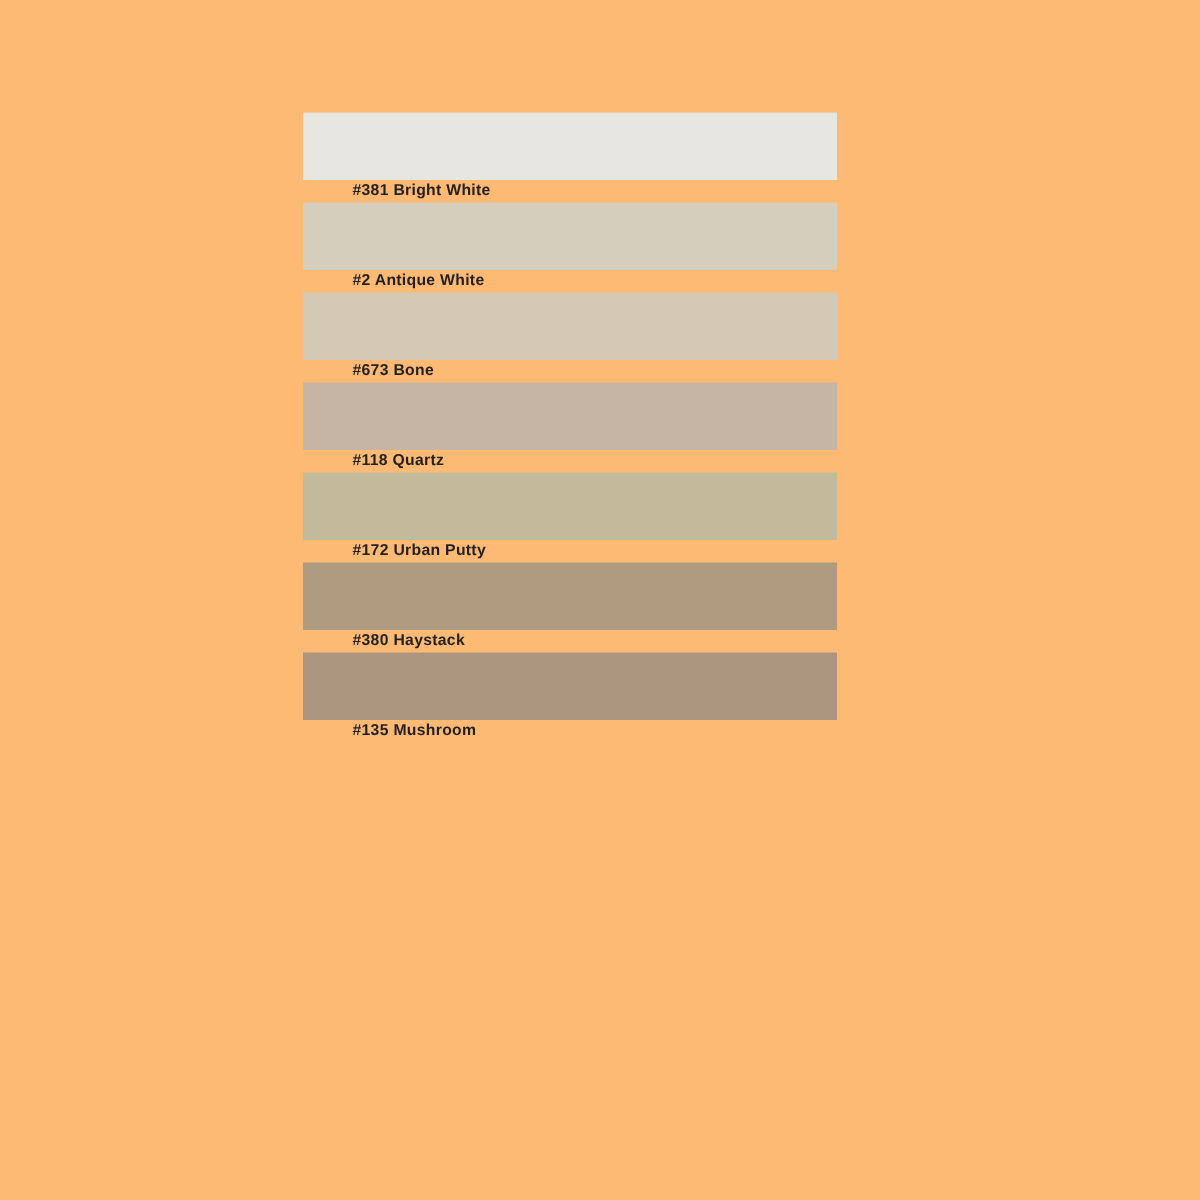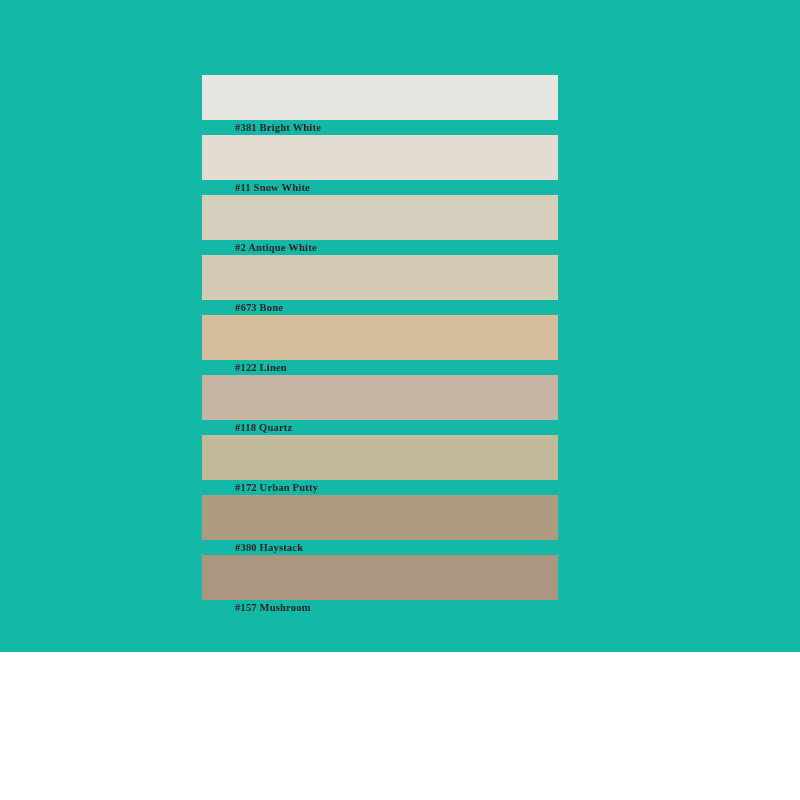--- a/index.html
+++ b/index.html
@@ -10,23 +10,22 @@
   body {
     width: 800px;
     height: 800px;
     background: #ffffff;
     font-family: "Liberation Sans", sans-serif;
     overflow: hidden;
   }
   #color-chart {
     position: relative;
     width: 800px;
-    height: 652px;
-    background: #14b8a6;
-    font-family: Liberation Serif, serif;
+    height: 800px;
+    background: #fdba74;
   }
   .swatch-list {
     position: absolute;
     left: 202px;
     top: 75px;
     width: 356px;
   }
   .swatch-row {
     position: relative;
     width: 356px;
@@ -53,45 +52,37 @@
 </head>
 <body>
 
 <div id="color-chart">
   <div class="swatch-list">
       <div class="swatch-row">
         <div class="swatch-chip" style="background: rgb(231, 230, 224);"></div>
         <div class="swatch-label">#381 Bright White</div>
       </div>
       <div class="swatch-row">
-        <div class="swatch-chip" style="background: rgb(226, 220, 211);"></div>
-        <div class="swatch-label">#11 Snow White</div>
-      </div>
-      <div class="swatch-row">
         <div class="swatch-chip" style="background: rgb(214, 206, 188);"></div>
         <div class="swatch-label">#2 Antique White</div>
       </div>
       <div class="swatch-row">
         <div class="swatch-chip" style="background: rgb(212, 201, 178);"></div>
         <div class="swatch-label">#673 Bone</div>
-      </div>
-      <div class="swatch-row">
-        <div class="swatch-chip" style="background: rgb(214, 189, 155);"></div>
-        <div class="swatch-label">#122 Linen</div>
       </div>
       <div class="swatch-row">
         <div class="swatch-chip" style="background: rgb(198, 181, 164);"></div>
         <div class="swatch-label">#118 Quartz</div>
       </div>
       <div class="swatch-row">
         <div class="swatch-chip" style="background: rgb(195, 185, 155);"></div>
         <div class="swatch-label">#172 Urban Putty</div>
       </div>
       <div class="swatch-row">
         <div class="swatch-chip" style="background: rgb(174, 155, 128);"></div>
         <div class="swatch-label">#380 Haystack</div>
       </div>
       <div class="swatch-row">
         <div class="swatch-chip" style="background: rgb(173, 150, 128);"></div>
-        <div class="swatch-label">#157 Mushroom</div>
+        <div class="swatch-label">#135 Mushroom</div>
       </div>
     </div>
 </div>
 
 </body></html>

